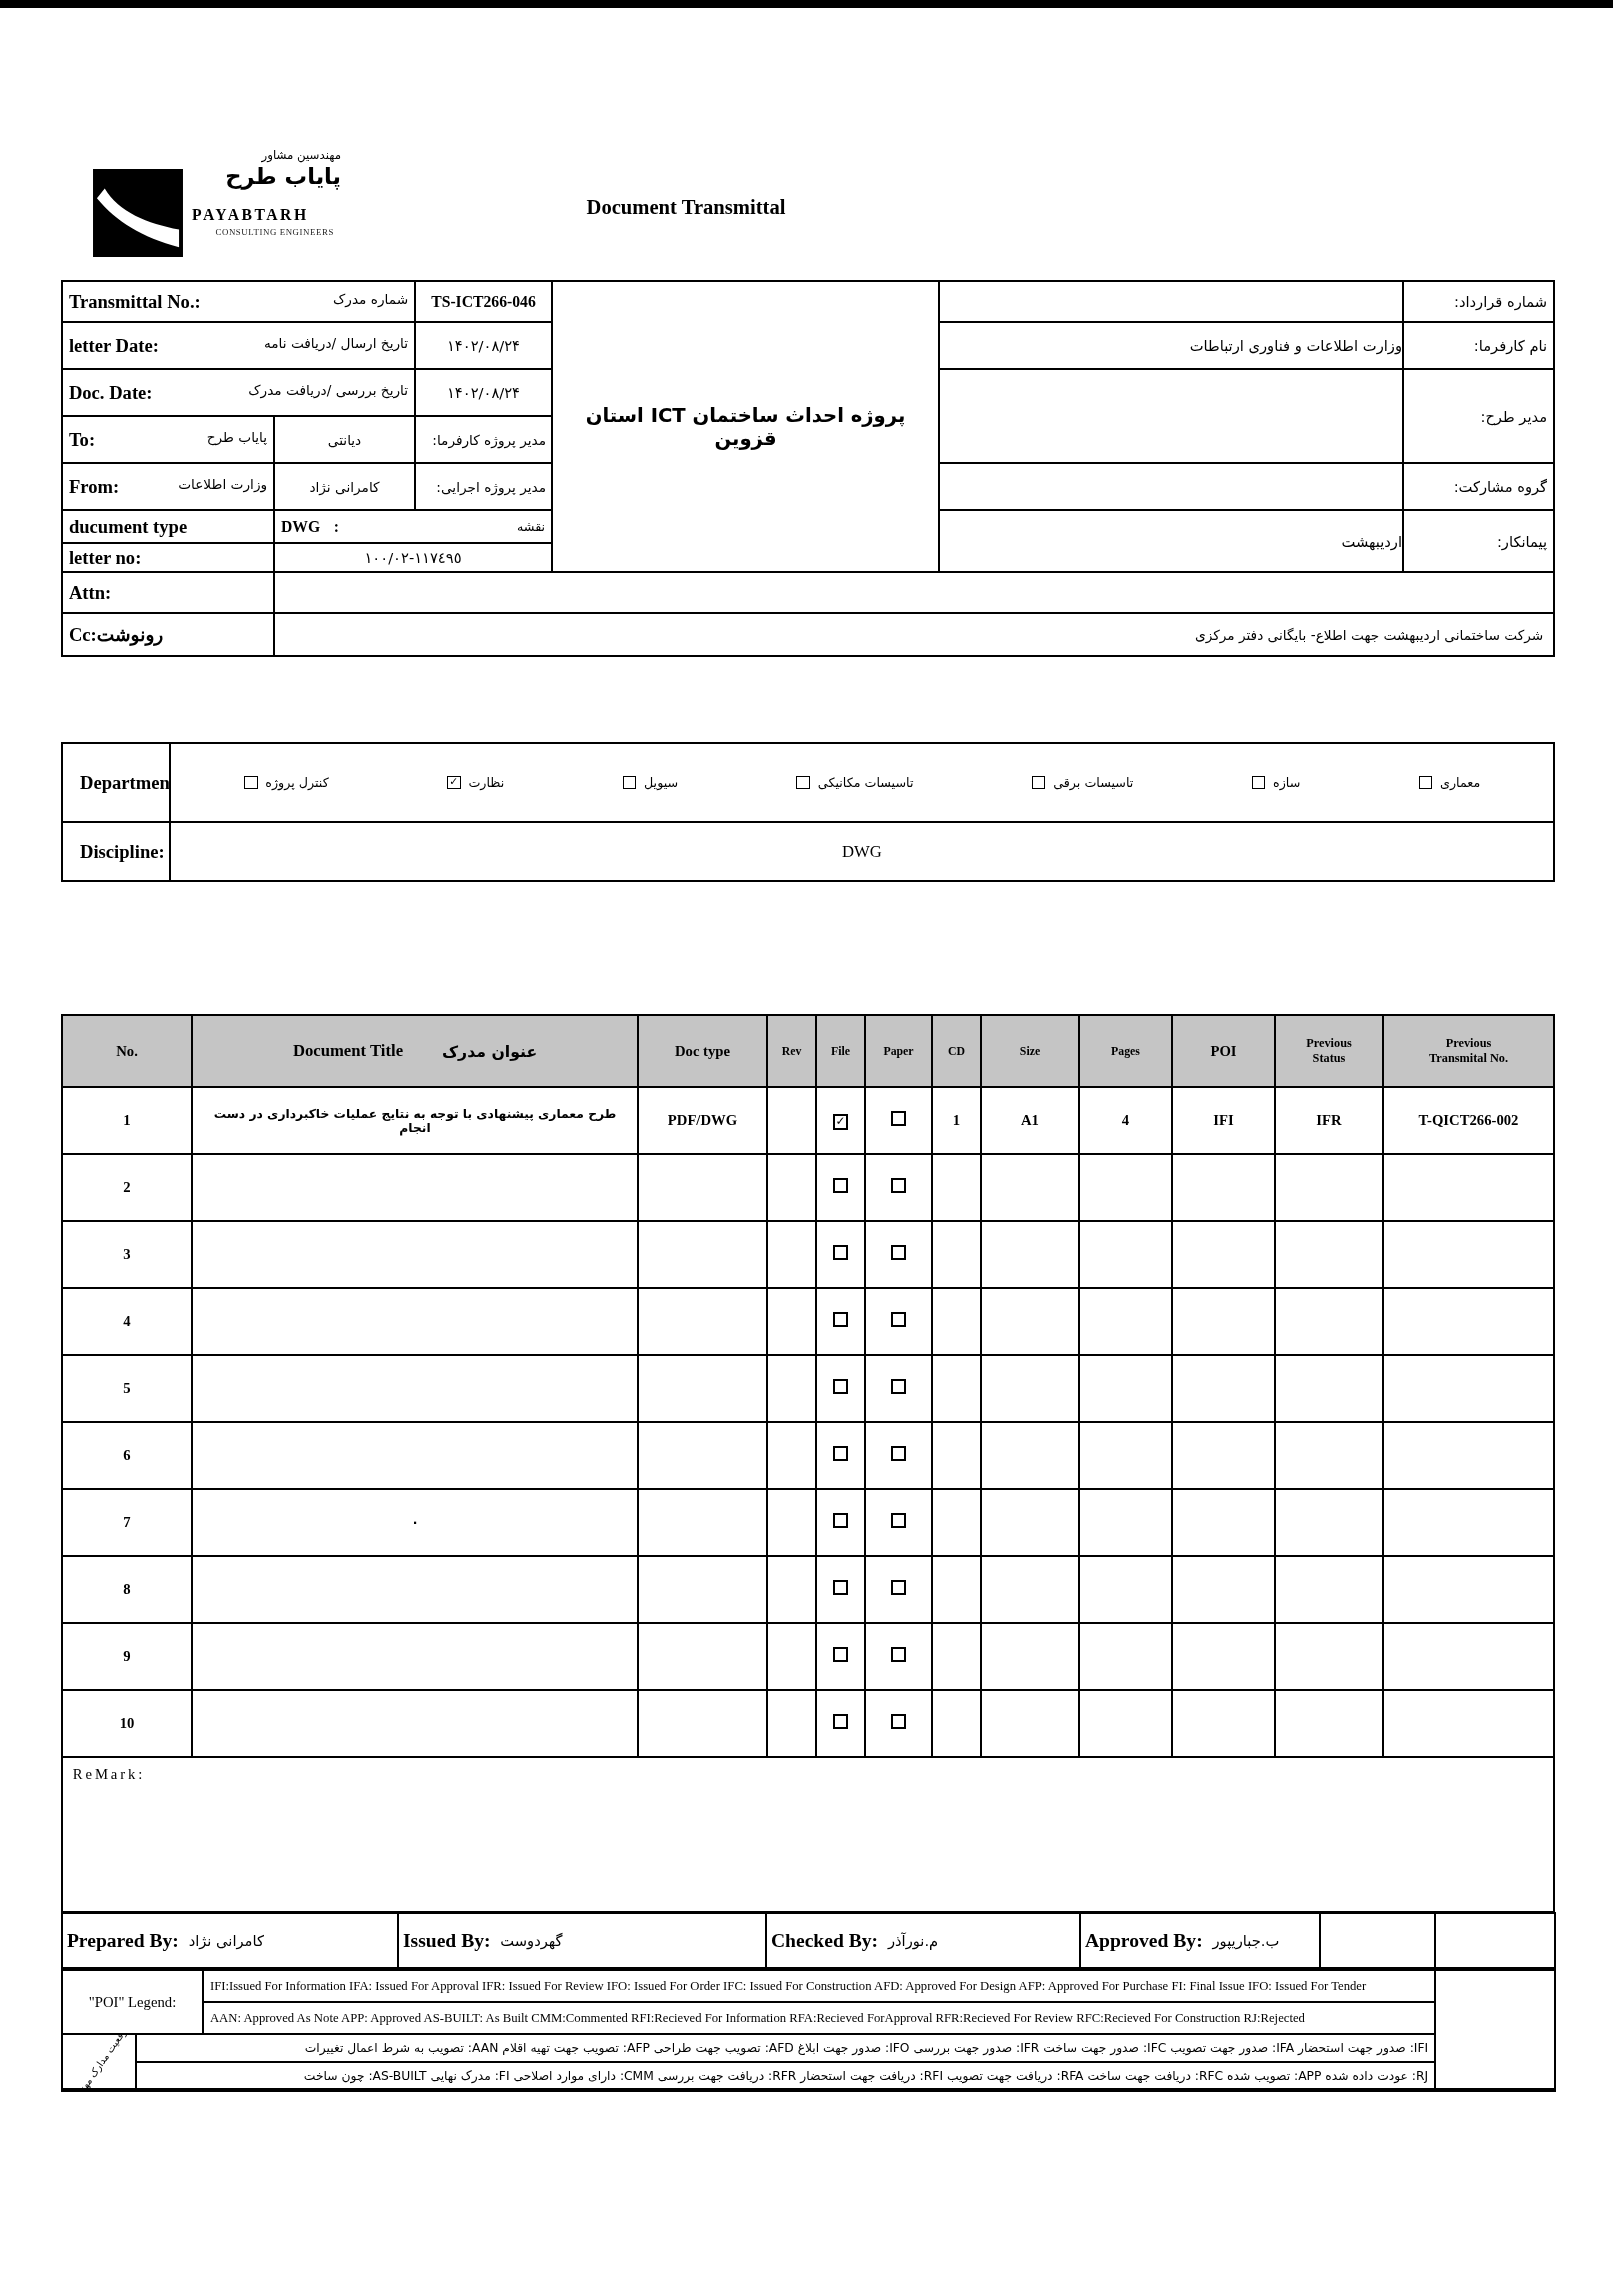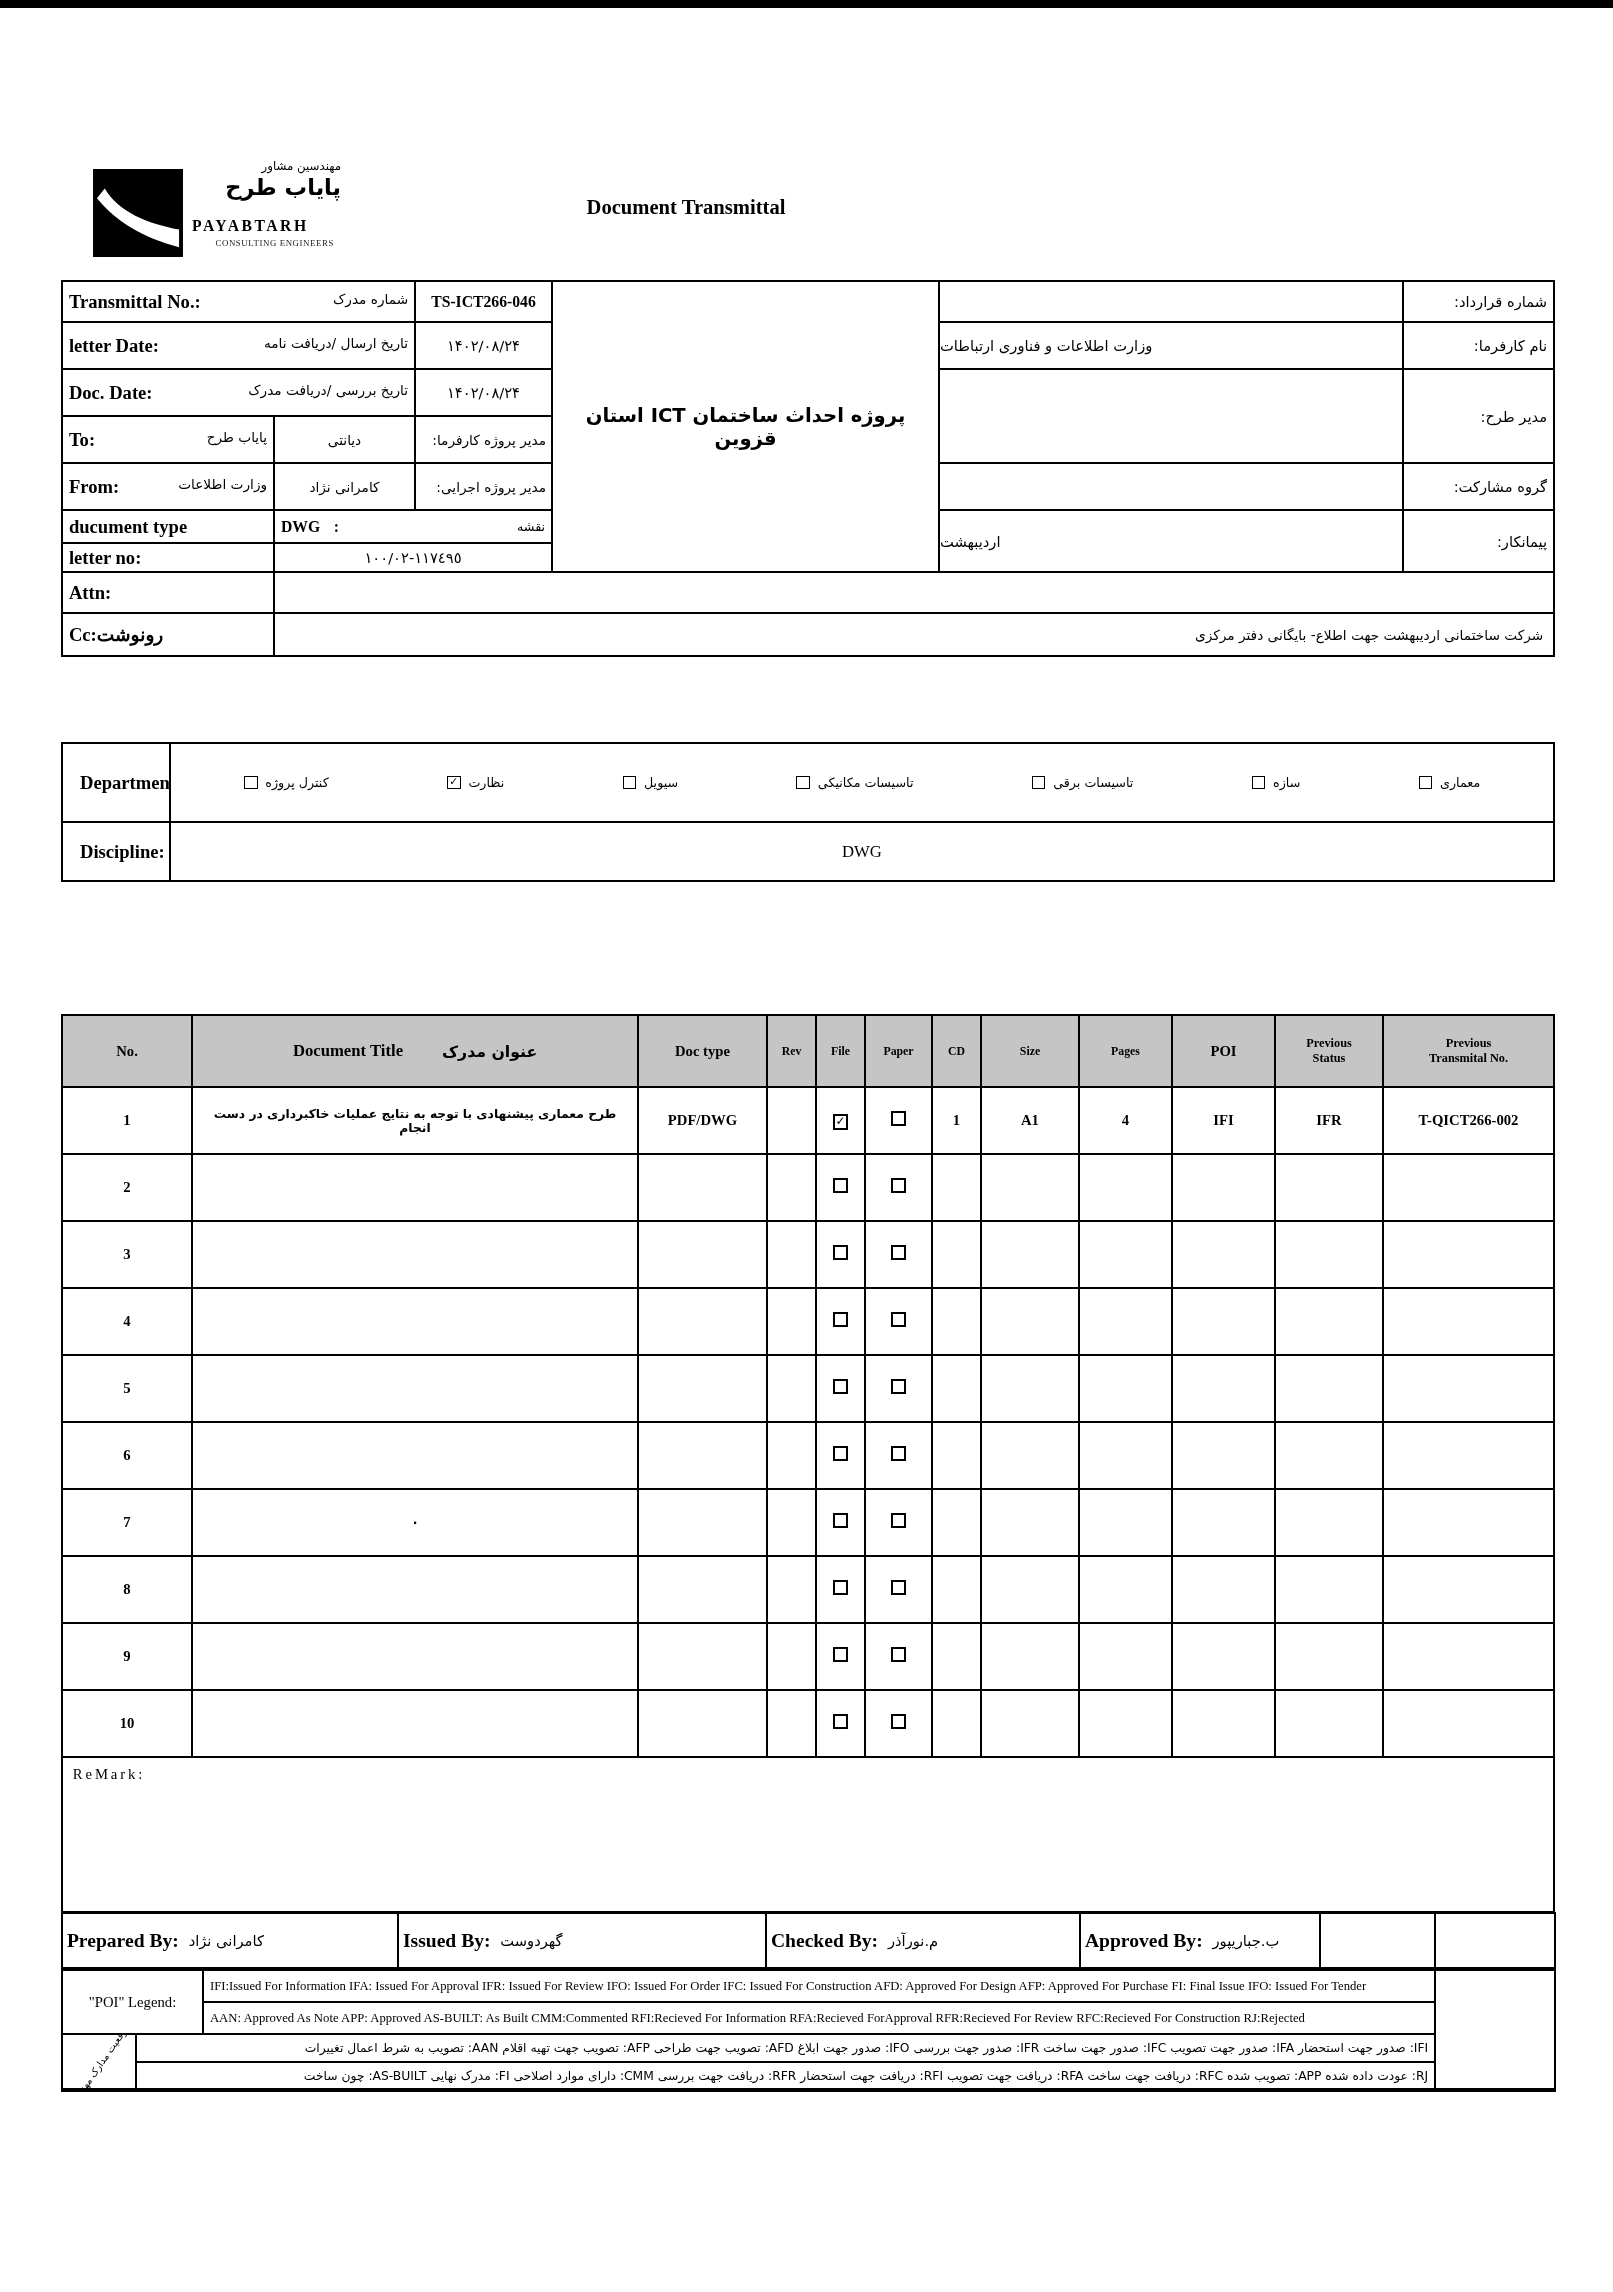--- a/index.html
+++ b/index.html
@@ -4,21 +4,21 @@
 <style>
   html,body{margin:0;padding:0;background:#fff;}
   .page{position:relative;width:1613px;height:2293px;background:#fff;overflow:hidden;
         font-family:"Liberation Serif","DejaVu Serif",serif;color:#000;}
   .en{font-family:"Liberation Serif","DejaVu Serif",serif;}
   .fa{font-family:"DejaVu Sans",sans-serif;}
   .topbar{position:absolute;left:0;top:0;width:1613px;height:7.8px;background:#000;}
 
   
   .logo{position:absolute;left:93px;top:169px;width:90px;height:88px;}
-  .brand{position:absolute;left:192px;top:159px;width:149px;}
+  .brand{position:absolute;left:192px;top:148px;width:149px;}
   .brand-fa-small{font-size:11.8px;text-align:right;}
   .brand-fa-name{font-size:22.5px;font-weight:bold;text-align:right;margin-top:1px;}
   .brand-en-name{font-size:15.7px;font-weight:bold;letter-spacing:2.5px;margin-top:17px;}
   .brand-en-sub{font-size:8.8px;letter-spacing:0.6px;color:#222;margin-top:2.9px;padding-left:23.5px;white-space:nowrap;}
   .doc-title{position:absolute;left:490px;top:196px;width:392px;text-align:center;
              font-size:20.6px;font-weight:bold;}
 
   
   table{border-collapse:collapse;table-layout:fixed;}
   td{border:2px solid #000;padding:0;overflow:hidden;vertical-align:middle;}
@@ -32,21 +32,21 @@
 
   
   .split{display:flex;justify-content:space-between;align-items:flex-start;padding:0 5.9px;}
   .lbl{font-weight:bold;font-size:18.6px;white-space:nowrap;}
   .falbl-s{font-size:13.7px;}
   .val{text-align:center;font-weight:bold;font-size:15.7px;}
   .vfa{text-align:center;font-size:14.7px;}
   .person{text-align:center;font-size:13.7px;}
   .rolelbl{text-align:right;font-size:13.7px;padding:0 4.9px 0 2px;}
   .ptitle{text-align:center;font-weight:bold;font-size:19.6px;padding:0 3.9px;}
-  .rval{text-align:left;font-size:14.7px;}
+  .rval{text-align:right;font-size:14.7px;}
   .rlbl{text-align:right;font-size:14.7px;padding:0 5.9px 0 2px;}
   .dwgrow{display:flex;align-items:center;padding:0 5.9px;font-size:15.7px;font-weight:bold;}
   .dwgrow .colon{margin-left:13.7px;}
   .dwgrow .fa{margin-left:auto;font-weight:normal;font-size:12.7px;}
   .ccval{text-align:right;font-size:13.7px;padding:0 9.8px;}
 
   
   .clbl{font-weight:bold;font-size:18.6px;padding-left:17px;}
   .optrow{display:flex;justify-content:space-around;align-items:center;padding:0 13.7px;}
   .opt{display:inline-flex;align-items:center;gap:7.8px;}

